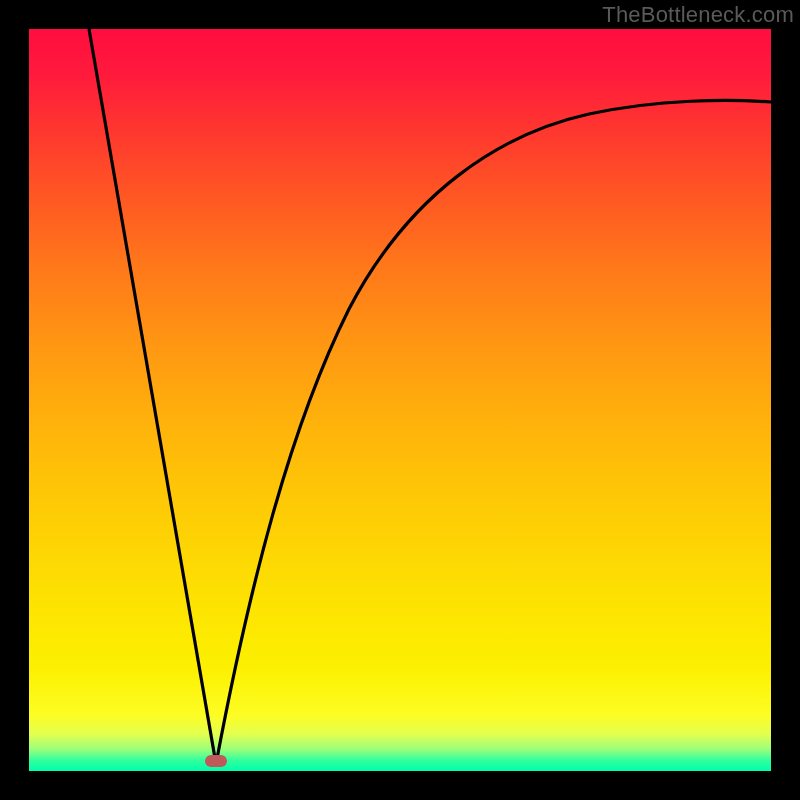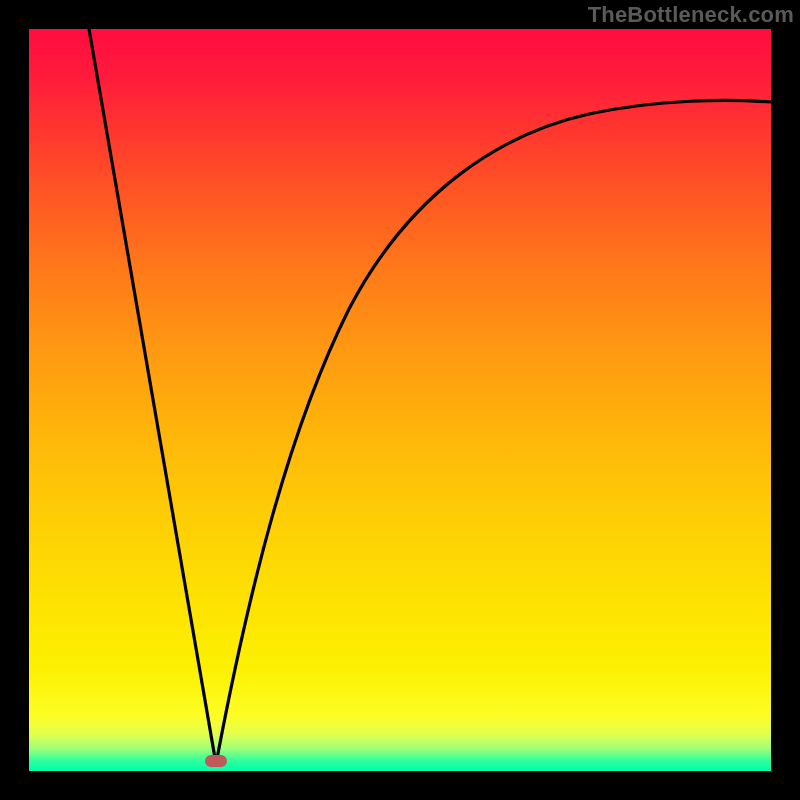--- a/index.html
+++ b/index.html
@@ -61,21 +61,21 @@
     left: 176px;
     top: 726px;
   }
   .watermark {
     position: absolute;
     top: 2px;
     right: 6px;
     color: #5a5a5a;
     font-size: 22px;
     letter-spacing: 0.2px;
-    font-weight: 700;
+    font-weight: 400;
     user-select: none;
   }
 </style>
 </head>
 <body>
 
 <div class="frame">
   <div class="gradient"></div>
 
   <svg class="curve" viewBox="0 0 742 742" preserveAspectRatio="none">

